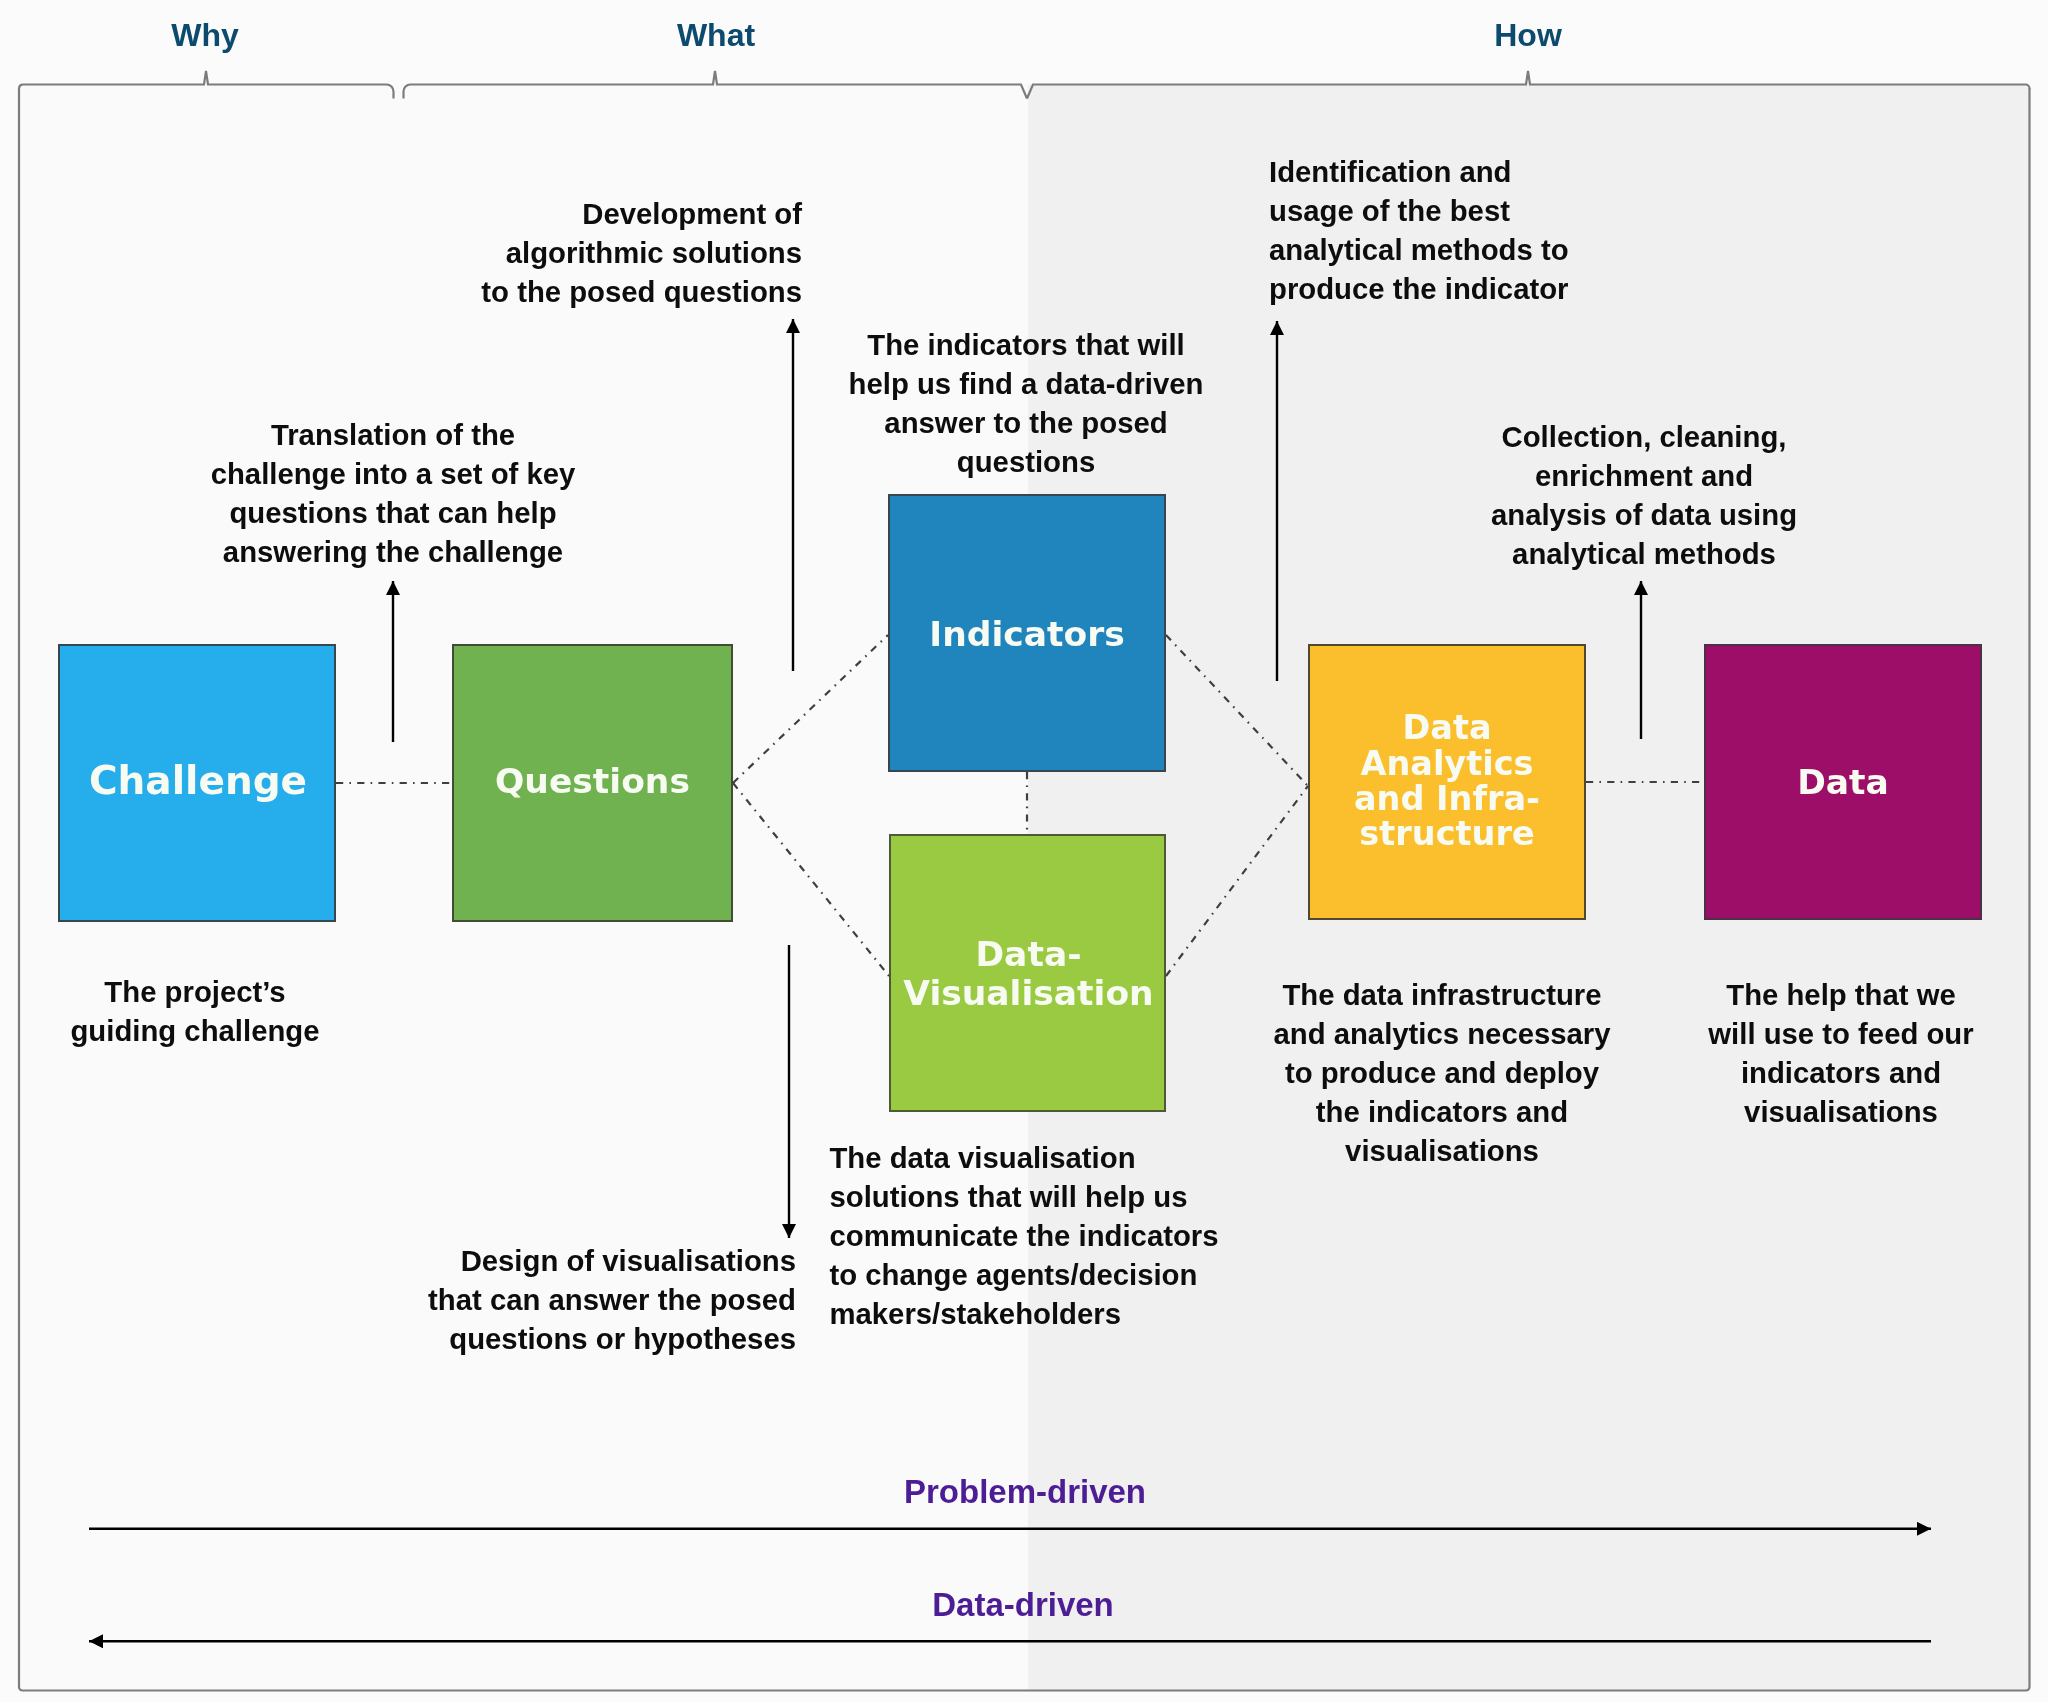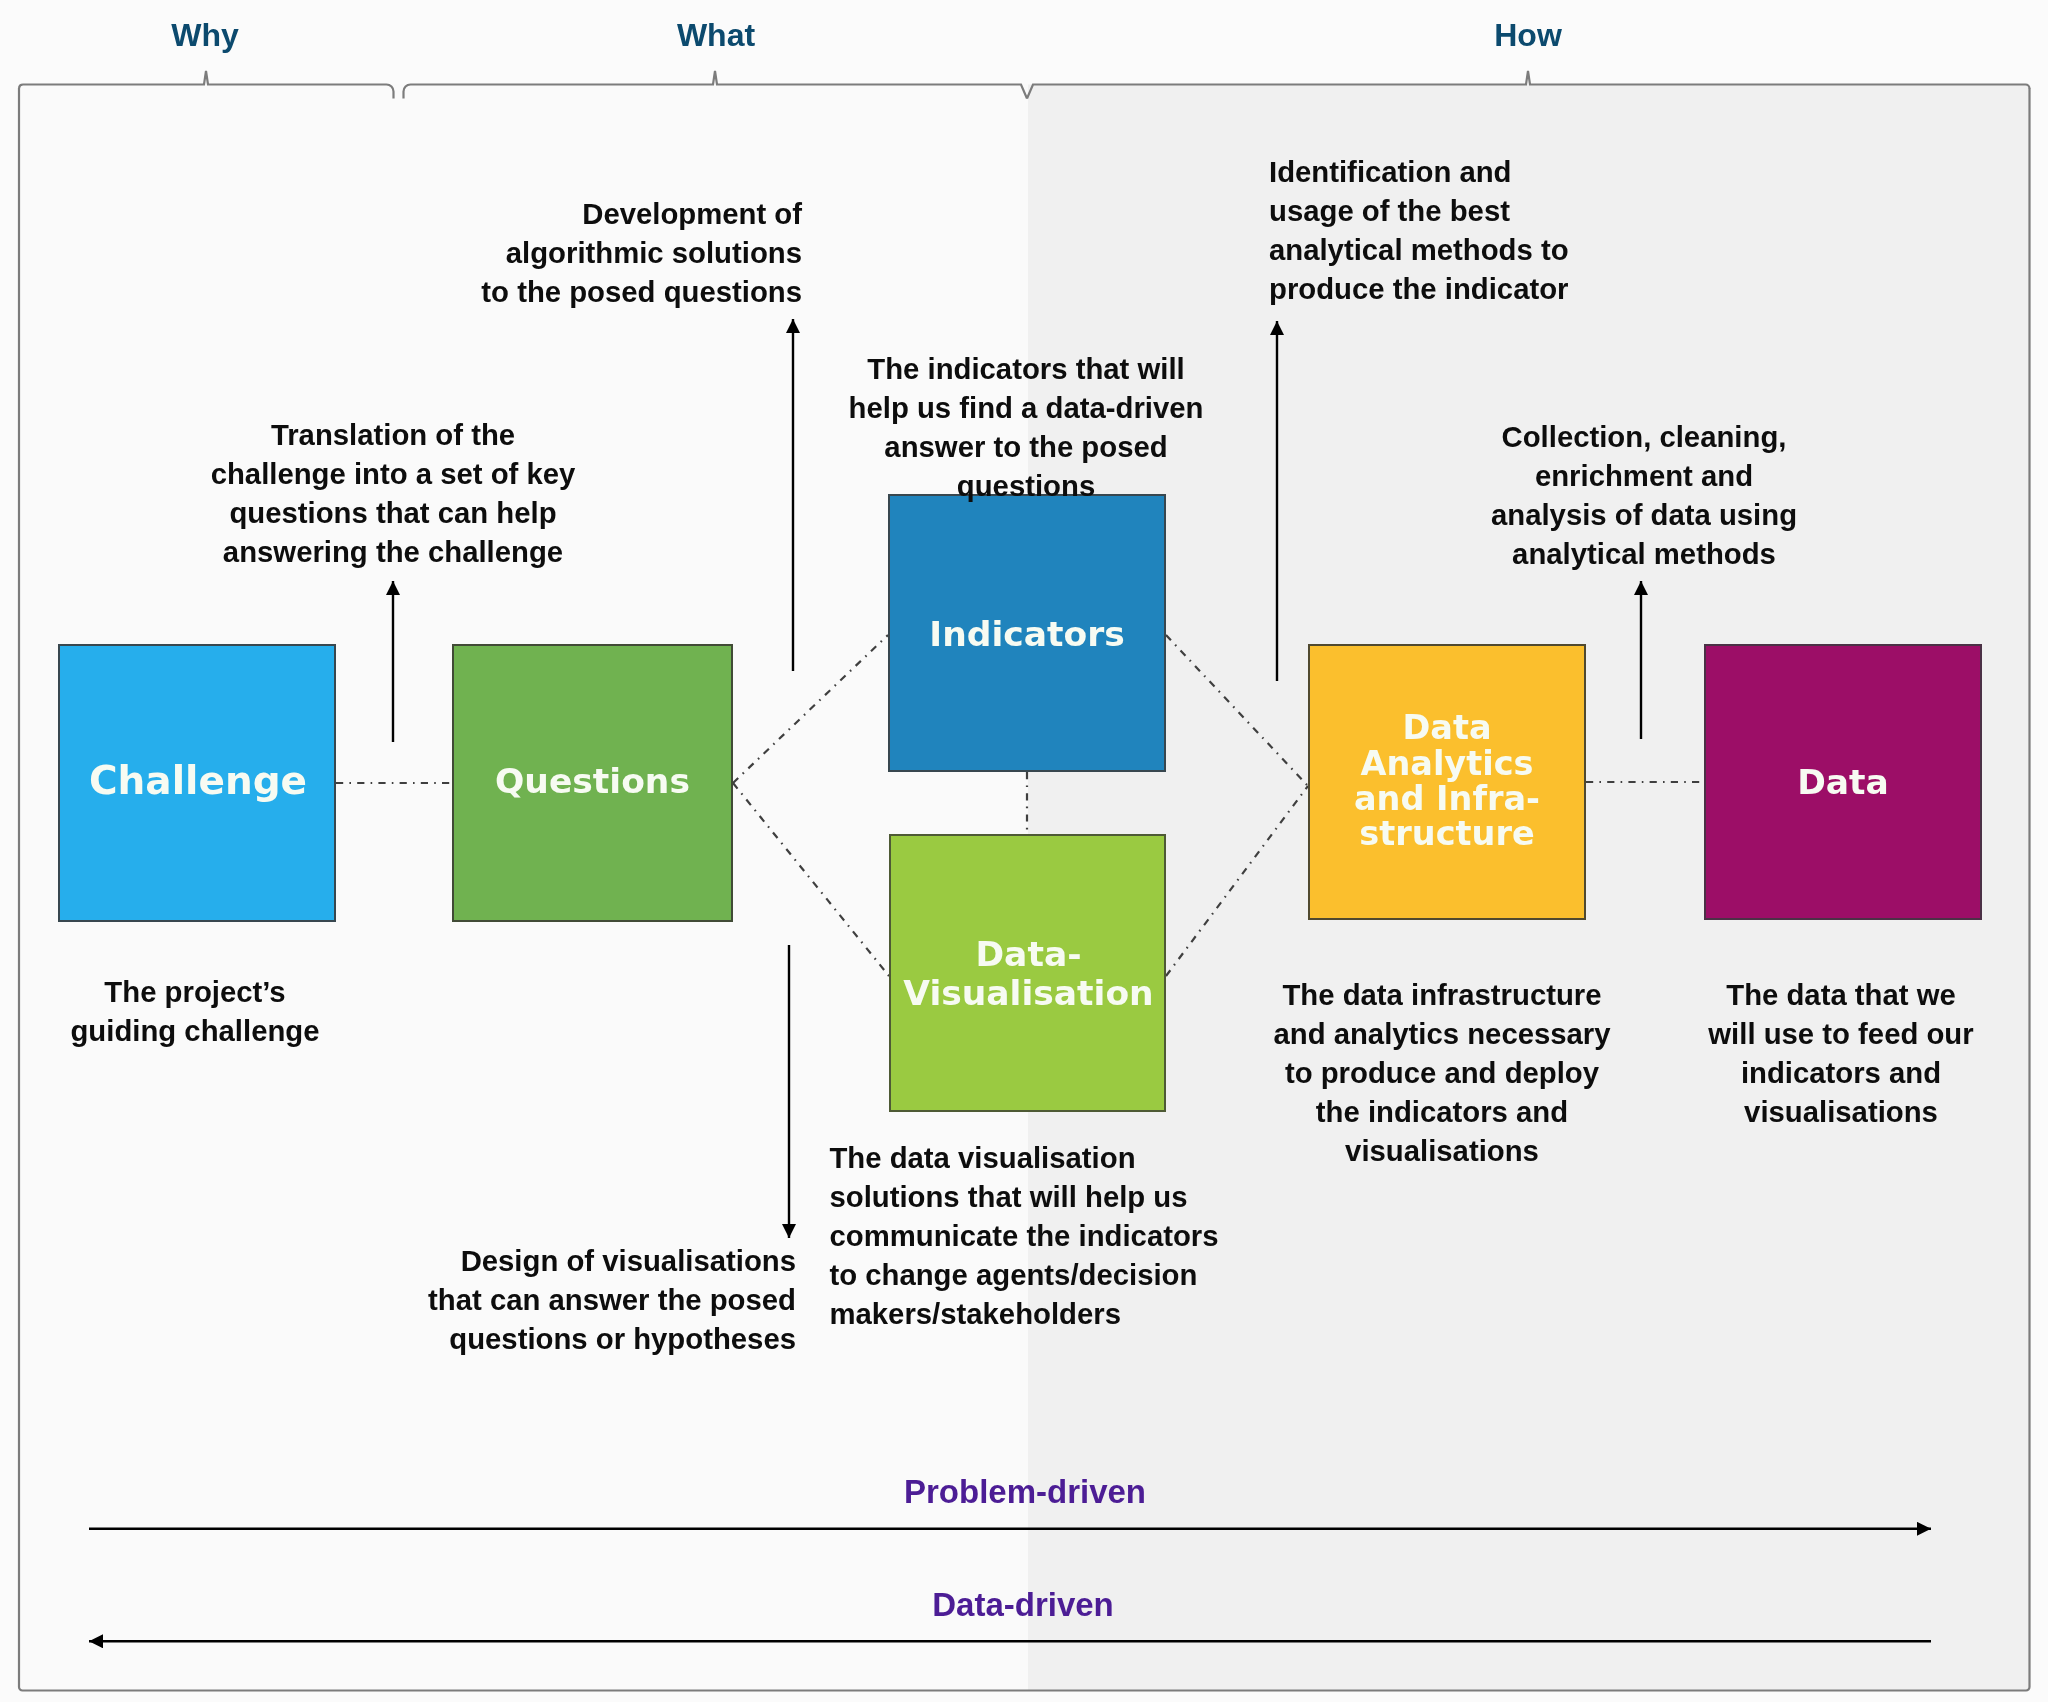--- a/index.html
+++ b/index.html
@@ -66,26 +66,26 @@
       <div class="boxlabel" style="transform:translate(1px,1px) translateZ(0)"><span>Data-</span><br><span>Visualisation</span></div>
     </div>
   <div class="box" style="left:1308px;top:644px;width:278px;height:276px;background:#FBBF2D;border-color:#50492F;font-size:33.5px;line-height:35.4px;">
       <div class="boxlabel" style="transform:translate(0px,-1px) translateZ(0)"><span>Data</span><br><span>Analytics</span><br><span>and Infra-</span><br><span>structure</span></div>
     </div>
   <div class="box" style="left:1704px;top:644px;width:278px;height:276px;background:#9C0E67;border-color:#4B3146;font-size:34.5px;line-height:40px;">
       <div class="boxlabel" style="transform:translate(0px,0px) translateZ(0)"><span>Data</span></div>
     </div>
   <div class="note" style="left:393px;top:415px;transform:translateX(-50%) translateZ(0);text-align:center;"><span>Translation of the</span><br><span>challenge into a set of key</span><br><span>questions that can help</span><br><span>answering the challenge</span></div>
   <div class="note" style="left:802px;top:194px;transform:translateX(-100%) translateZ(0);text-align:right;"><span>Development of</span><br><span>algorithmic solutions</span><br><span>to the posed questions</span></div>
-  <div class="note" style="left:1026px;top:325px;transform:translateX(-50%) translateZ(0);text-align:center;margin-top:24px;"><span>The indicators that will</span><br><span>help us find a data-driven</span><br><span>answer to the posed</span><br><span>questions</span></div>
+  <div class="note" style="left:1026px;top:325px;transform:translateX(-50%) translateZ(0);text-align:center;"><span>The indicators that will</span><br><span>help us find a data-driven</span><br><span>answer to the posed</span><br><span>questions</span></div>
   <div class="note" style="left:1269px;top:152px;text-align:left;transform:translateZ(0);"><span>Identification and</span><br><span>usage of the best</span><br><span>analytical methods to</span><br><span>produce the indicator</span></div>
   <div class="note" style="left:1644px;top:417px;transform:translateX(-50%) translateZ(0);text-align:center;"><span>Collection, cleaning,</span><br><span>enrichment and</span><br><span>analysis of data using</span><br><span>analytical methods</span></div>
   <div class="note" style="left:195px;top:972px;transform:translateX(-50%) translateZ(0);text-align:center;"><span>The project’s</span><br><span>guiding challenge</span></div>
   <div class="note" style="left:1442px;top:975px;transform:translateX(-50%) translateZ(0);text-align:center;"><span>The data infrastructure</span><br><span>and analytics necessary</span><br><span>to produce and deploy</span><br><span>the indicators and</span><br><span>visualisations</span></div>
-  <div class="note" style="left:1841px;top:975px;transform:translateX(-50%) translateZ(0);text-align:center;"><span>The data that we</span><br><span>will use to feed our</span><br><span>indicators and</span><br><span>visualisations</span></div>
+  <div class="note" style="left:1841px;top:975px;transform:translateX(-50%) translateZ(0);text-align:center;"><span>The help that we</span><br><span>will use to feed our</span><br><span>indicators and</span><br><span>visualisations</span></div>
   <div class="note" style="left:1024px;top:1138px;transform:translateX(-50%) translateZ(0);"><span>The data visualisation</span><br><span>solutions that will help us</span><br><span>communicate the indicators</span><br><span>to change agents/decision</span><br><span>makers/stakeholders</span></div>
   <div class="note" style="left:796px;top:1241px;transform:translateX(-100%) translateZ(0);text-align:right;"><span>Design of visualisations</span><br><span>that can answer the posed</span><br><span>questions or hypotheses</span></div>
   <div class="hdr" style="left:205px;top:19px;transform:translateX(-50%) translateZ(0);">Why</div>
   <div class="hdr" style="left:716px;top:19px;transform:translateX(-50%) translateZ(0);">What</div>
   <div class="hdr" style="left:1528px;top:19px;transform:translateX(-50%) translateZ(0);">How</div>
   <div class="axlabel" style="left:1025px;top:1475px;transform:translateX(-50%) translateZ(0);">Problem-driven</div>
   <div class="axlabel" style="left:1023px;top:1588px;transform:translateX(-50%) translateZ(0);">Data-driven</div>
 </div>
 
 </body></html>

